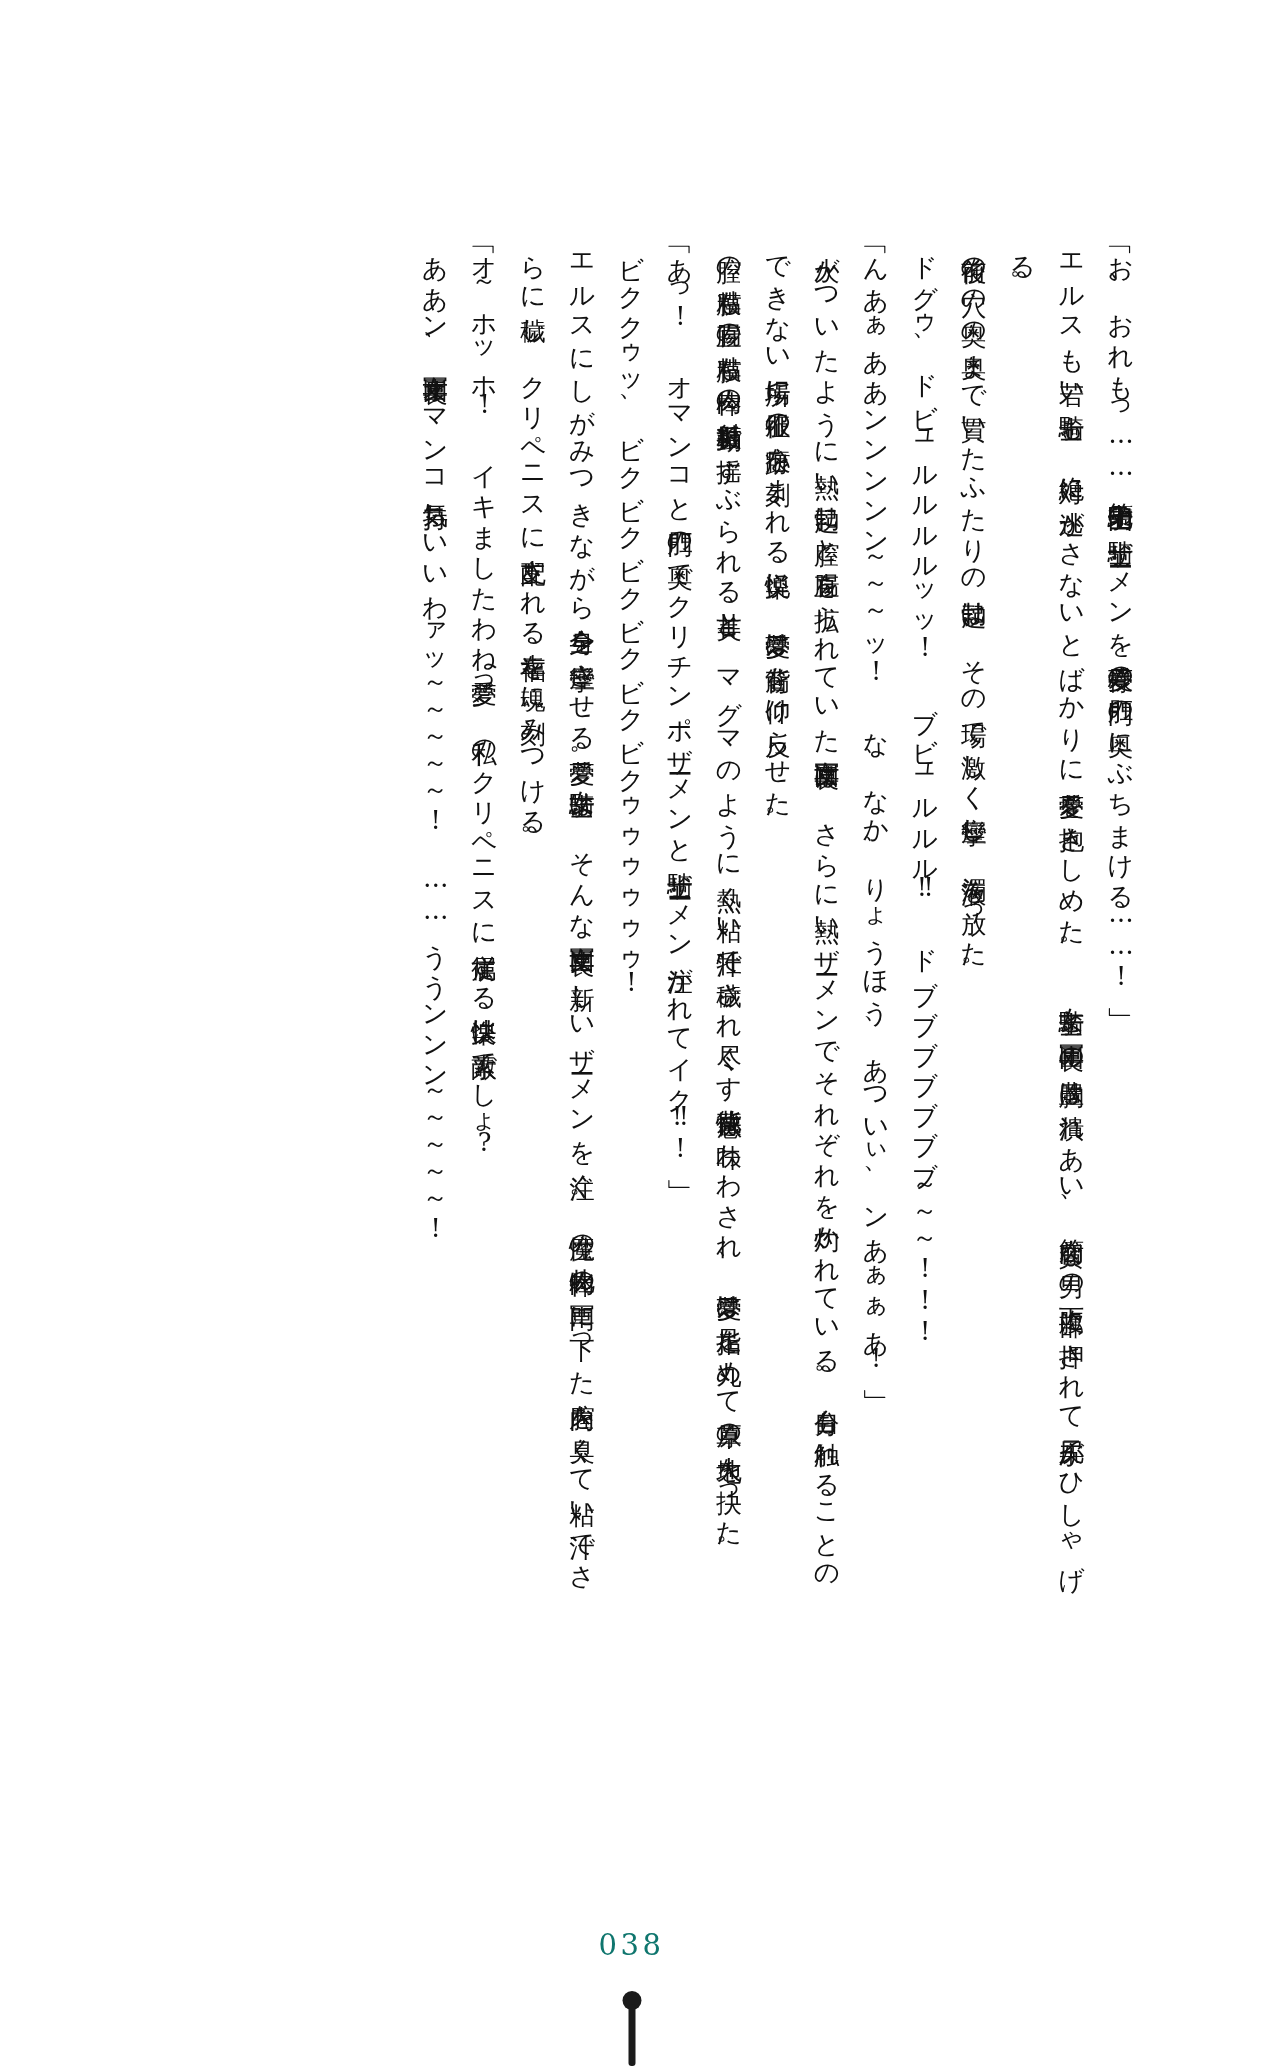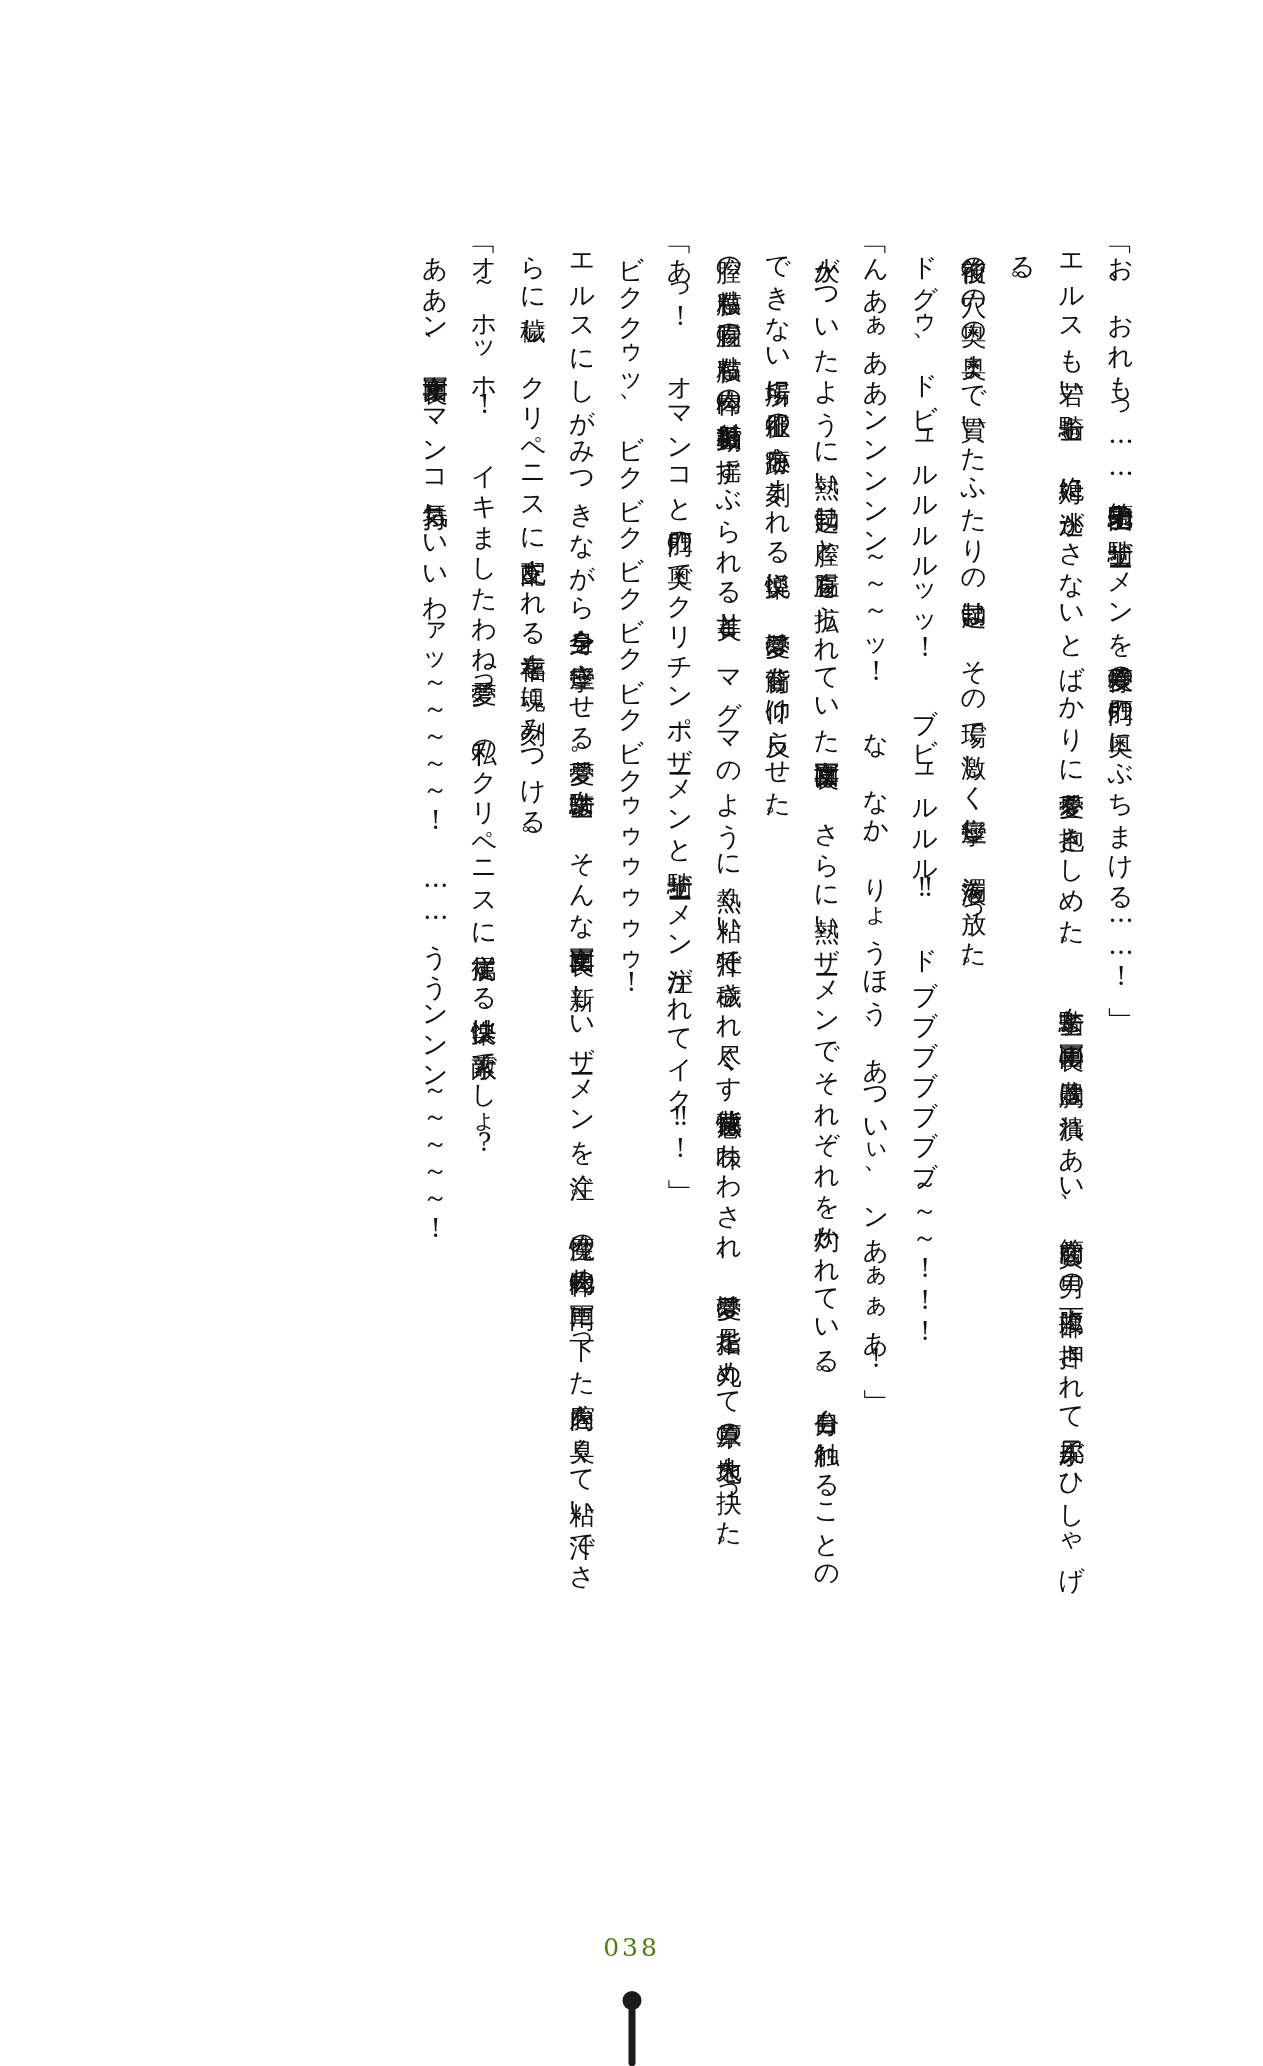--- a/index.html
+++ b/index.html
@@ -46,23 +46,23 @@
     text-indent: 0;
   }
 
   
   .page-number {
     position: absolute;
     left: 0;
     right: 0;
     bottom: 104px;
     text-align: center;
-    font-size: 25px;
+    font-size: 29px;
     letter-spacing: 0.12em;
-    color: #4d7c0f;
+    color: #0f766e;
     font-family: "DejaVu Serif", "Liberation Serif", serif;
   }
 
   .spine-mark {
     position: absolute;
     left: 50%;
     transform: translateX(-50%);
     bottom: 0px;
     width: 7px;
     height: 62px;

